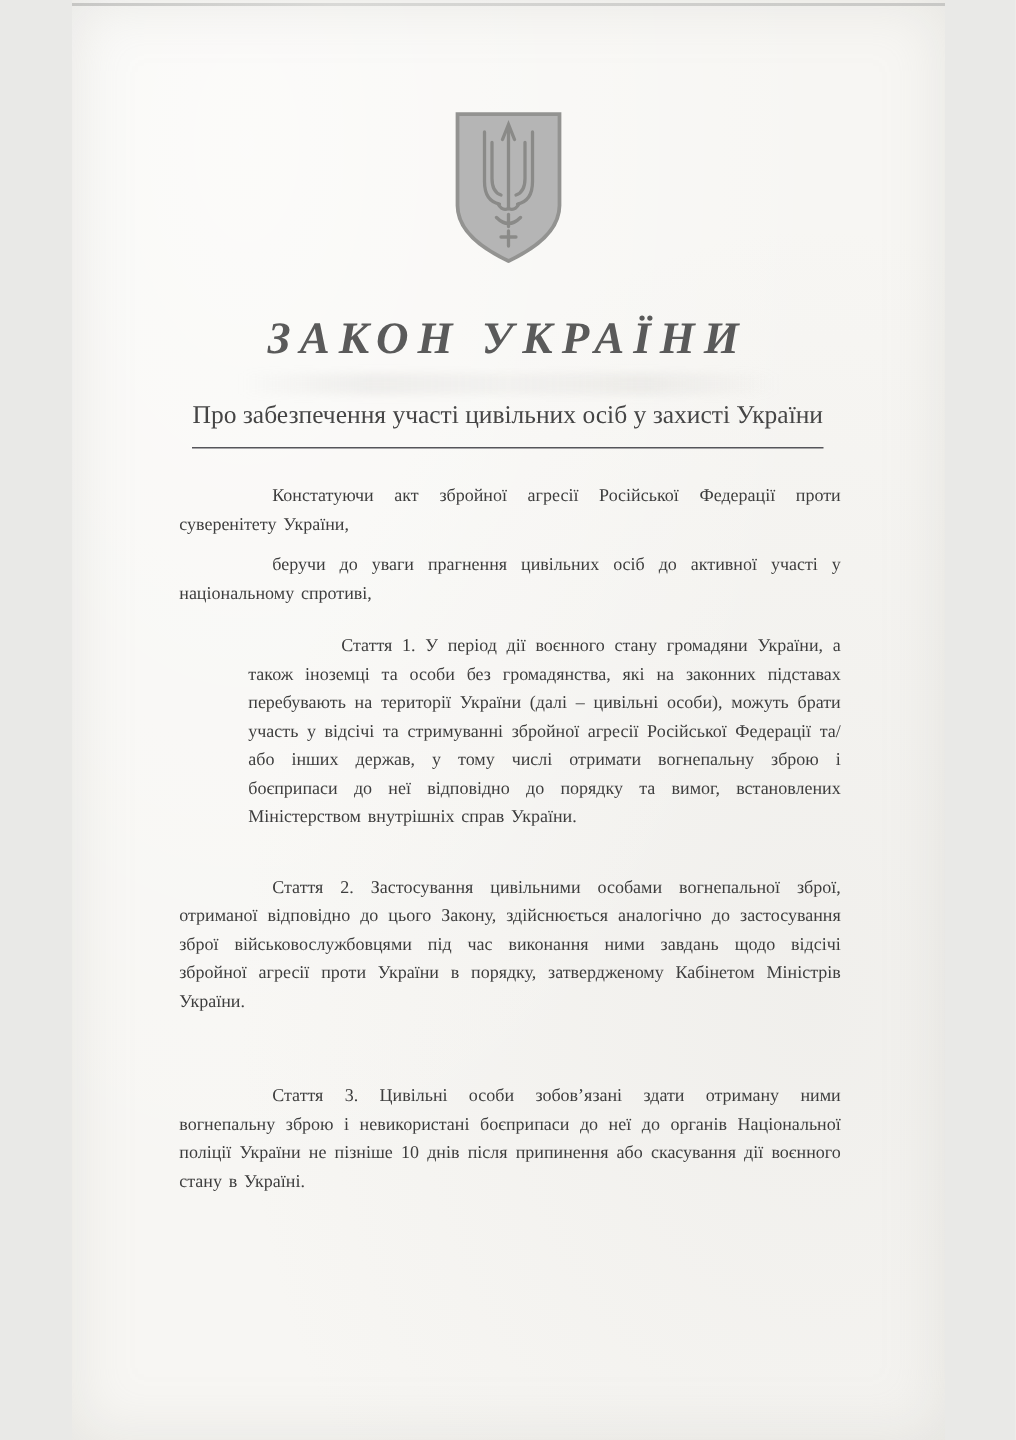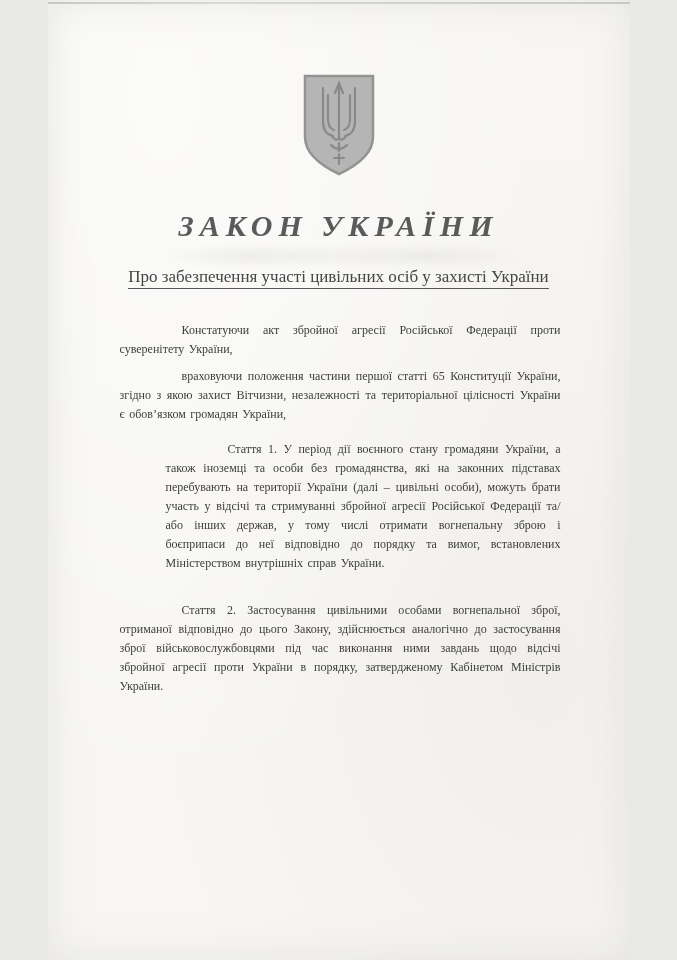--- a/index.html
+++ b/index.html
@@ -50,21 +50,21 @@
     filter: blur(3px);
   }
   .doc-subtitle {
     margin-top: 4px;
     text-align: center;
     font-size: 17px;
     color: #454545;
   }
   .doc-subtitle span {
     border-bottom: 1.5px solid #55555a;
-    padding-bottom: 2px;
+    padding-bottom: 12px;
   }
   .body-text {
     margin: 34px 69px 0 72px;
     font-size: 12px;
     line-height: 19px;
     text-align: justify;
   }
   .para {
     text-indent: 62px;
     margin: 0 0 8px 0;
@@ -107,18 +107,19 @@
   <div class="doc-title">ЗАКОН УКРАЇНИ</div>
 
   <div class="ghost-smudge"></div>
 
   <div class="doc-subtitle">
     <span>Про забезпечення участі цивільних осіб у захисті України</span>
   </div>
 
   <div class="body-text">
     <p class="para">Констатуючи акт збройної агресії Російської Федерації проти суверенітету України,</p>
-    <p class="para">враховуючи положення частини першої статті 65 Конституції України, згідно з якою захист Вітчизни, незалежності та територіальної цілісності України є обов’язком громадян України,</p>
+    <p class="para">беручи до уваги прагнення цивільних осіб до активної участі у національному спротиві,</p>
 
     <p class="article article-1">Стаття 1. У період дії воєнного стану громадяни України, а також іноземці та особи без громадянства, які на законних підставах перебувають на території України (далі – цивільні особи), можуть брати участь у відсічі та стримуванні збройної агресії Російської Федерації та/або інших держав, у тому числі отримати вогнепальну зброю і боєприпаси до неї відповідно до порядку та вимог, встановлених Міністерством внутрішніх справ України.</p>
     <p class="article article-2">Стаття 2. Застосування цивільними особами вогнепальної зброї, отриманої відповідно до цього Закону, здійснюється аналогічно до застосування зброї військовослужбовцями під час виконання ними завдань щодо відсічі збройної агресії проти України в порядку, затвердженому Кабінетом Міністрів України.</p>
+    <p class="article article-3">Стаття 3. Цивільні особи зобов’язані здати отриману ними вогнепальну зброю і невикористані боєприпаси до неї до органів Національної поліції України не пізніше 10 днів після припинення або скасування дії воєнного стану в Україні.</p>
   </div>
 </div>
 
 </body></html>

